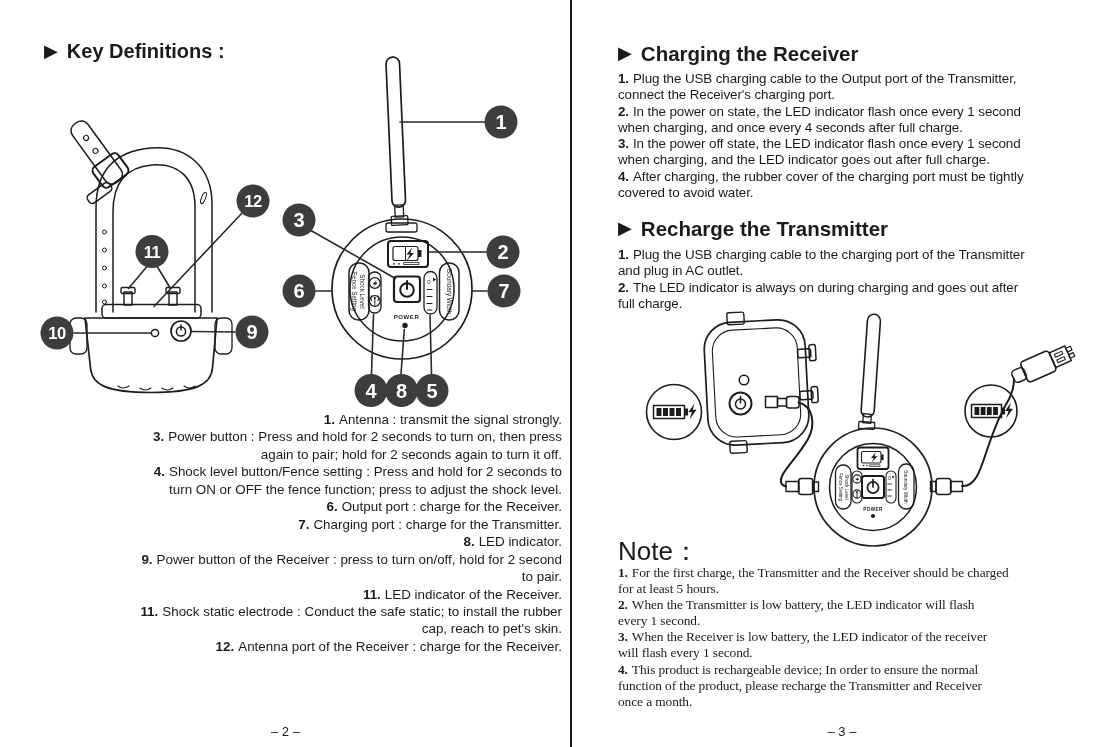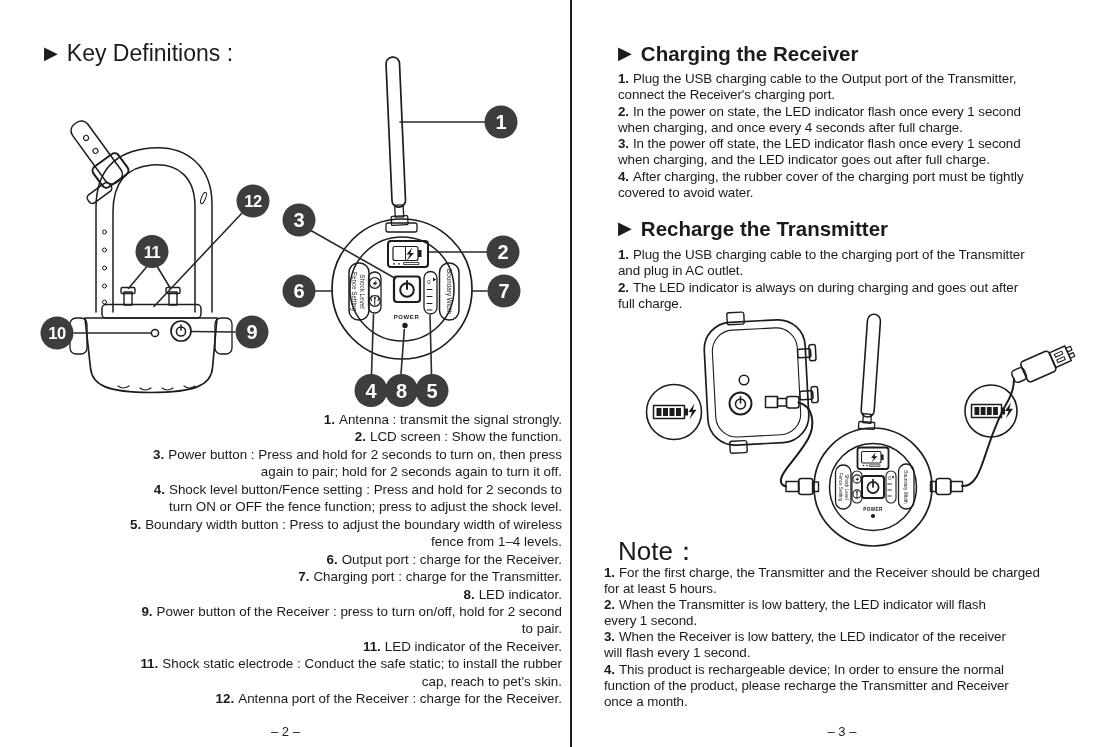--- a/index.html
+++ b/index.html
@@ -2,21 +2,21 @@
 <html><head>
 <meta charset="utf-8">
 <style>
   html,body{margin:0;padding:0;background:#e8e8e8;}
   .stage{position:relative;width:1113px;height:747px;background:#ffffff;
          font-family:"Liberation Sans",sans-serif;color:#1b1b1b;overflow:hidden;}
   .abs{position:absolute;}
   .divider{left:570px;top:0;width:2px;height:747px;background:#1b1b1b;}
   .heading-row{display:flex;align-items:center;gap:9px;}
   .tri{font-size:18px;line-height:1;transform:translateY(-1px);}
-  .h-left{font-size:23px;font-weight:400;}
+  .h-left{font-size:20px;font-weight:700;}
   .h-right{font-size:20.5px;font-weight:700;}
   .h-note{font-size:26px;font-weight:400;}
   .textblock p{margin:0;}
   .lp-list{font-size:13.4px;line-height:17.45px;width:524px;}
   .rp-text{font-size:13.4px;line-height:16.3px;width:486px;letter-spacing:-0.1px;}
   .note-text{line-height:16.1px;}
   .num{font-weight:700;margin-right:4px;}
   .t{white-space:pre-wrap;}
   .pagenum{width:100%;text-align:center;font-size:13px;top:724px;left:0;}
   svg{display:block;}
@@ -202,27 +202,24 @@
           </g>
         <g>
             <circle cx="253" cy="201" r="16.5" fill="#3d3d3d"></circle>
             <text class="badge-num" x="253" y="207" text-anchor="middle" font-size="16.5" letter-spacing="-0.5">12</text>
           </g>
       </g>
     </svg>
 
     <div class="abs textblock lp-list" style="left:38px;top:411px;text-align:right;">
       <p><b class="num">1.</b><span class="t">Antenna : transmit the signal strongly.</span></p>
-      <p><b class="num">2.</b><span class="t">LCD screen : Show the function.</span></p>
       <p><b class="num">3.</b><span class="t">Power button : Press and hold for 2 seconds to turn on, then press
 again to pair; hold for 2 seconds again to turn it off.</span></p>
       <p><b class="num">4.</b><span class="t">Shock level button/Fence setting : Press and hold for 2 seconds to
 turn ON or OFF the fence function; press to adjust the shock level.</span></p>
-      <p><b class="num">5.</b><span class="t">Boundary width button : Press to adjust the boundary width of wireless
-fence from 1–4 levels.</span></p>
       <p><b class="num">6.</b><span class="t">Output port : charge for the Receiver.</span></p>
       <p><b class="num">7.</b><span class="t">Charging port : charge for the Transmitter.</span></p>
       <p><b class="num">8.</b><span class="t">LED indicator.</span></p>
       <p><b class="num">9.</b><span class="t">Power button of the Receiver : press to turn on/off, hold for 2 second
 to pair.</span></p>
       <p><b class="num">11.</b><span class="t">LED indicator of the Receiver.</span></p>
       <p><b class="num">11.</b><span class="t">Shock static electrode : Conduct the safe static; to install the rubber
 cap, reach to pet's skin.</span></p>
       <p><b class="num">12.</b><span class="t">Antenna port of the Receiver : charge for the Receiver.</span></p>
     </div>
@@ -389,21 +386,21 @@
         <text x="904" y="487" transform="rotate(90 904 487)" text-anchor="middle" font-size="4.7">Boundary Width</text>
         <text x="889.5" y="479.5" text-anchor="middle" font-size="4.8">0</text>
         <text x="873" y="510.5" text-anchor="middle" font-size="4.7" font-weight="700" letter-spacing="0.4">POWER</text>
       </g>
     </svg>
 
     <div class="abs" style="left:47px;top:534px;">
       <span class="h-note">Note：</span>
     </div>
 
-    <div class="abs textblock rp-text note-text" style="left:33px;top:565px;">
+    <div class="abs textblock rp-text note-text" style="left:47px;top:565px;font-family:Liberation Serif, serif;">
       <p><b class="num">1.</b><span class="t">For the first charge, the Transmitter and the Receiver should be charged
 for at least 5 hours.</span></p>
       <p><b class="num">2.</b><span class="t">When the Transmitter is low battery, the LED indicator will flash
 every 1 second.</span></p>
       <p><b class="num">3.</b><span class="t">When the Receiver is low battery, the LED indicator of the receiver
 will flash every 1 second.</span></p>
       <p><b class="num">4.</b><span class="t">This product is rechargeable device; In order to ensure the normal
 function of the product, please recharge the Transmitter and Receiver
 once a month.</span></p>
     </div>

